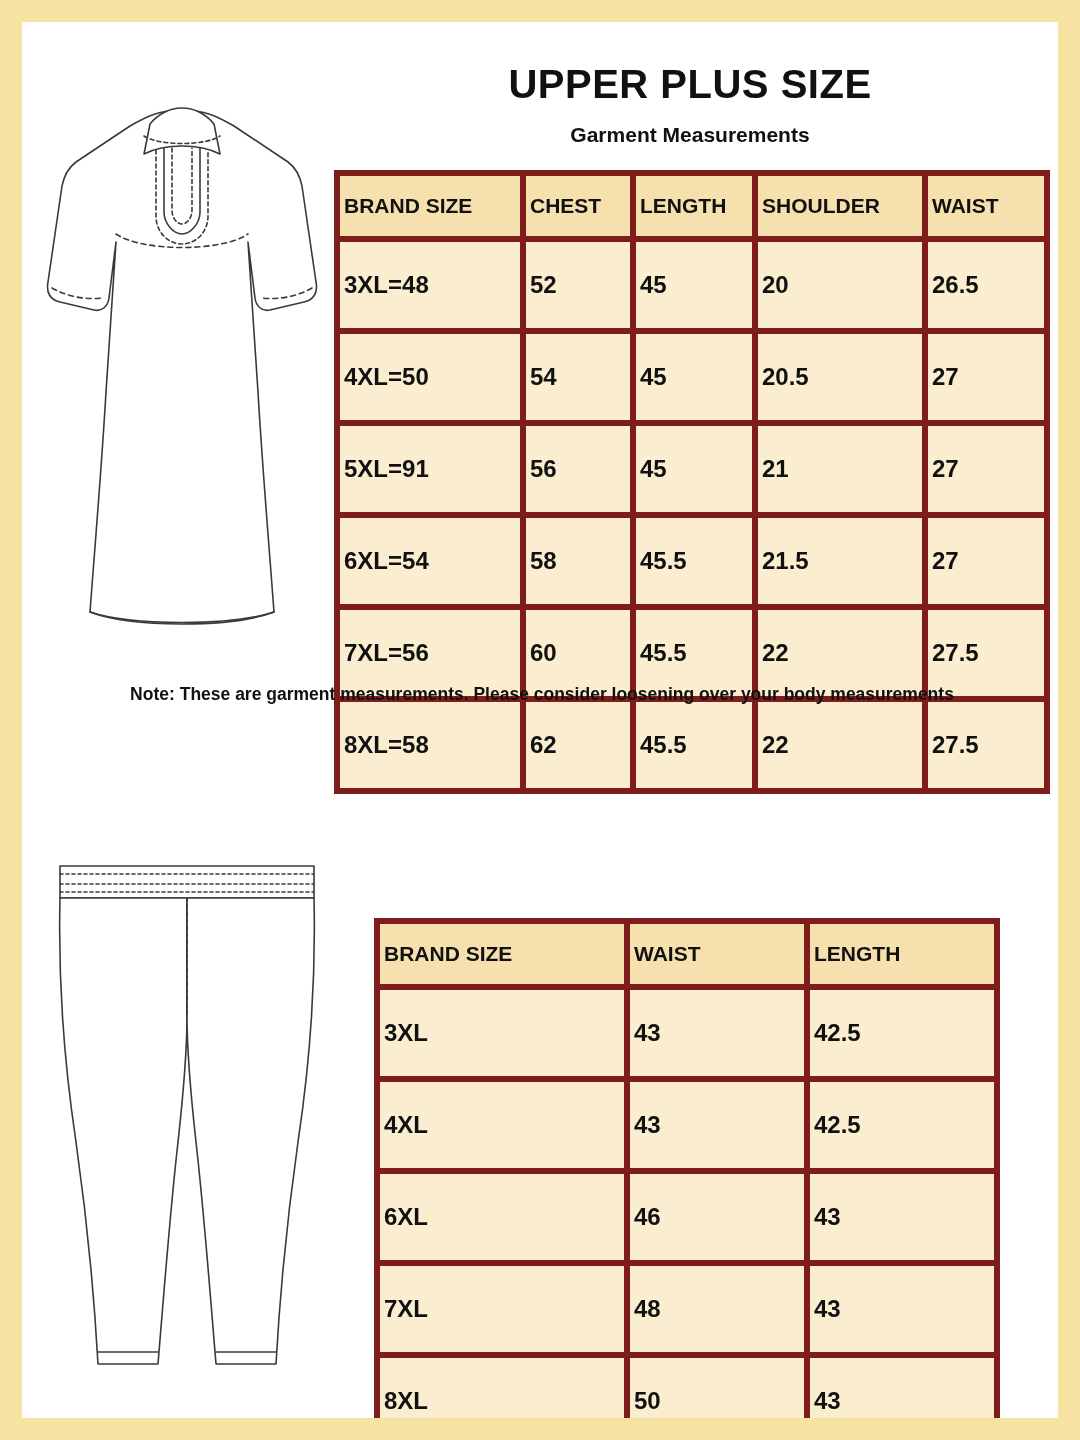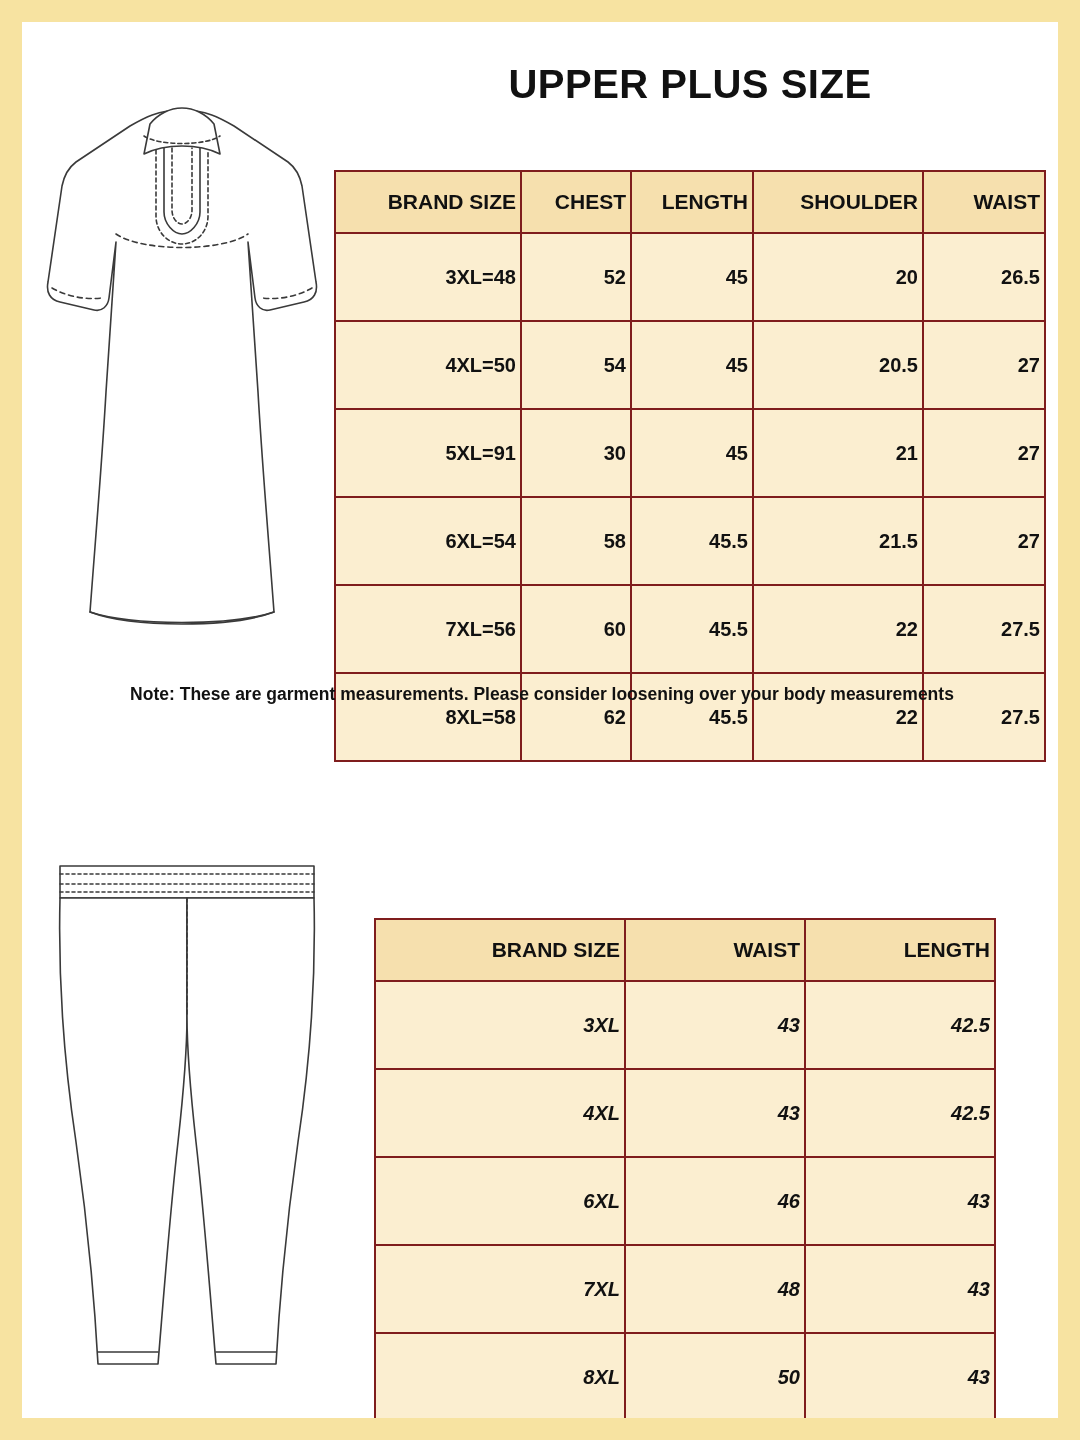--- a/index.html
+++ b/index.html
@@ -66,34 +66,34 @@
     color: #111111;
     margin: 16px 0 0 0;
   }
 
   table.size-table {
     border-collapse: collapse;
     table-layout: fixed;
   }
   table.size-table th,
   table.size-table td {
-    border: 2px solid #7f1d1d;
-    text-align: right;
+    border: 6px solid #7f1d1d;
+    text-align: left;
     color: #111111;
     font-weight: bold;
   }
   table.size-table th {
     background: #f6e0ae;
     font-size: 21px;
     height: 60px;
     padding: 0 4px;
   }
   table.size-table td {
     background: #fbeed0;
-    font-size: 20px;
+    font-size: 24px;
     height: 62px;
     padding: 12px 4px;
   }
 
   
   .upper-table-wrap {
     position: absolute;
     left: 312px;
     top: 148px;
     width: 710px;
@@ -146,21 +146,21 @@
     position: absolute;
     left: 352px;
     top: 136px;
     width: 620px;
   }
   .lower-table { width: 620px; }
   .lower-table col.c0 { width: 250px; }
   .lower-table col.c1 { width: 180px; }
   .lower-table col.c2 { width: 190px; }
   .lower-table th { font-size: 21px; height: 62px; }
-  .lower-table td { font-size: 22px; height: 66px; font-style: italic; }
+  .lower-table td { font-size: 22px; height: 66px; }
 
   svg { display: block; }
 </style>
 </head>
 <body>
 
 <div class="page">
   <div class="inner">
 
     <div class="upper-section">
@@ -206,20 +206,21 @@
 
             <path d="M112 44 C126 54 174 54 188 44" fill="none" stroke-dasharray="4 3"></path>
 
             <path d="M58 520 C100 534 200 534 242 520" fill="none"></path>
           </g>
         </svg>
       </div>
 
       <div class="upper-content">
         <div class="title-main">UPPER PLUS SIZE</div>
+        <div class="title-sub">Garment Measurements</div>
       </div>
 
       <div class="upper-table-wrap">
         <table class="size-table upper-table">
           <colgroup>
             <col class="c0">
               <col class="c1">
               <col class="c2">
               <col class="c3">
               <col class="c4">
@@ -243,21 +244,21 @@
             </tr>
             <tr>
               <td>4XL=50</td>
               <td>54</td>
               <td>45</td>
               <td>20.5</td>
               <td>27</td>
             </tr>
             <tr>
               <td>5XL=91</td>
-              <td>30</td>
+              <td>56</td>
               <td>45</td>
               <td>21</td>
               <td>27</td>
             </tr>
             <tr>
               <td>6XL=54</td>
               <td>58</td>
               <td>45.5</td>
               <td>21.5</td>
               <td>27</td>

